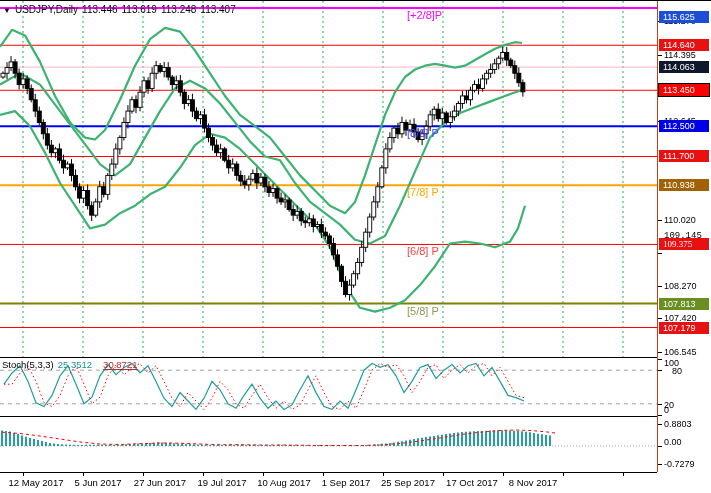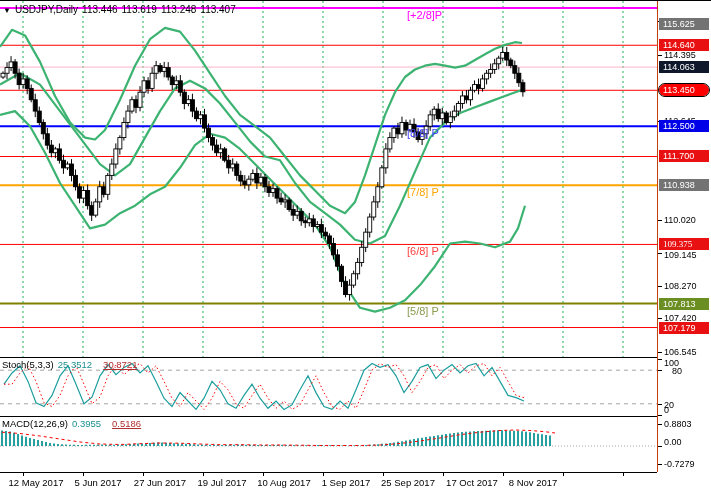--- a/index.html
+++ b/index.html
@@ -357,23 +357,20 @@
       </div>
       <svg id="stoch-svg" width="657" height="58" viewBox="0 0 657 58">
           <line x1="0" y1="12.199999999999996" x2="657" y2="12.199999999999996" stroke="#a6a6a6" stroke-width="1" stroke-dasharray="4,4"></line>
           <line x1="0" y1="45.8" x2="657" y2="45.8" stroke="#a6a6a6" stroke-width="1" stroke-dasharray="4,4"></line>
           <polyline points="4,26.2 12,15.0 20,7.7 28,23.4 36,44.7 44,48.6 52,37.4 60,17.8 68,7.7 76,26.2 84,45.8 92,39.1 100,17.8 108,6.6 116,16.7 124,9.4 132,5.5 140,15.0 148,7.7 156,23.4 164,40.2 172,48.6 180,34.6 188,43.0 196,51.4 204,40.2 212,23.4 220,31.8 228,45.8 236,50.3 244,37.4 252,26.2 260,40.2 268,50.3 276,43.0 284,51.4 292,46.9 300,31.8 308,17.8 316,34.6 324,48.6 332,51.4 340,43.0 348,50.3 356,31.8 364,12.2 372,5.5 380,9.4 388,6.6 396,17.8 404,34.6 412,23.4 420,9.4 428,6.6 436,20.6 444,12.2 452,6.6 460,15.0 468,7.7 476,5.5 484,17.8 492,9.4 500,23.4 508,37.4 516,39.6 524,43.0" fill="none" stroke="#1d9e9e" stroke-width="1.2"></polyline>
           <polyline points="4,26.2 12,26.2 20,15.0 28,7.7 36,23.4 44,44.7 52,48.6 60,37.4 68,17.8 76,7.7 84,26.2 92,45.8 100,39.1 108,17.8 116,6.6 124,16.7 132,9.4 140,5.5 148,15.0 156,7.7 164,23.4 172,40.2 180,48.6 188,34.6 196,43.0 204,51.4 212,40.2 220,23.4 228,31.8 236,45.8 244,50.3 252,37.4 260,26.2 268,40.2 276,50.3 284,43.0 292,51.4 300,46.9 308,31.8 316,17.8 324,34.6 332,48.6 340,51.4 348,43.0 356,50.3 364,31.8 372,12.2 380,5.5 388,9.4 396,6.6 404,17.8 412,34.6 420,23.4 428,9.4 436,6.6 444,20.6 452,12.2 460,6.6 468,15.0 476,7.7 484,5.5 492,17.8 500,9.4 508,23.4 516,37.4 524,39.6" fill="none" stroke="#ff0000" stroke-width="1" stroke-dasharray="1.5,2.5"></polyline>
         </svg>
     </div>
 
     <div class="panel" id="macd-panel">
-      <div class="panel-label">
-        <span>MACD(12,26,9)</span><span class="v1">0.3955</span><span class="v2">0.5186</span>
-      </div>
       <svg id="macd-svg" width="657" height="55" viewBox="0 0 657 55">
           <line x1="0" y1="28.999999999999996" x2="657" y2="28.999999999999996" stroke="#a6a6a6" stroke-width="1" stroke-dasharray="1,2"></line>
           <g>
             <line x1="2" y1="28.999999999999996" x2="2" y2="13.499999999999996" stroke="#279f9f" stroke-width="2"></line>
             <line x1="6" y1="28.999999999999996" x2="6" y2="13.999999999999998" stroke="#279f9f" stroke-width="2"></line>
             <line x1="10" y1="28.999999999999996" x2="10" y2="14.499999999999998" stroke="#279f9f" stroke-width="2"></line>
             <line x1="14" y1="28.999999999999996" x2="14" y2="15.799999999999995" stroke="#279f9f" stroke-width="2"></line>
             <line x1="18" y1="28.999999999999996" x2="18" y2="17.099999999999998" stroke="#279f9f" stroke-width="2"></line>
             <line x1="22" y1="28.999999999999996" x2="22" y2="18.4" stroke="#279f9f" stroke-width="2"></line>
             <line x1="26" y1="28.999999999999996" x2="26" y2="19.699999999999996" stroke="#279f9f" stroke-width="2"></line>
@@ -518,34 +515,34 @@
   <div class="price-axis" id="price-axis">
       <div class="ytick-dash" style="top: 20.4293px;"></div>
       <div class="ytick" style="top: 15.4293px;">115.270</div>
       <div class="ytick-dash" style="top: 53.5324px;"></div>
       <div class="ytick" style="top: 48.5324px;">114.395</div>
       <div class="ytick-dash" style="top: 119.739px;"></div>
       <div class="ytick" style="top: 114.739px;">112.645</div>
       <div class="ytick-dash" style="top: 219.048px;"></div>
       <div class="ytick" style="top: 214.048px;">110.020</div>
       <div class="ytick-dash" style="top: 252.151px;"></div>
-      <div class="ytick" style="top: 249px;">109.145</div>
+      <div class="ytick" style="top: 230px; font-family: Liberation Mono, monospace;">109.145</div>
       <div class="ytick-dash" style="top: 285.254px;"></div>
       <div class="ytick" style="top: 280.254px;">108.270</div>
       <div class="ytick-dash" style="top: 317.411px;"></div>
       <div class="ytick" style="top: 312.411px;">107.420</div>
       <div class="ytick-dash" style="top: 350.514px;"></div>
       <div class="ytick" style="top: 345.514px;">106.545</div>
-      <div class="badge" style="top: 17px; background: #737373; color: rgb(255, 255, 255);">115.625</div>
+      <div class="badge" style="top: 10px; background: #1d4ed8; color: rgb(255, 255, 255);">115.625</div>
       <div class="badge" style="top: 38.2635px; background: rgb(232, 16, 16); color: rgb(255, 255, 255);">114.640</div>
       <div class="badge" style="top: 60.0927px; background: #0f172a; color: rgb(255, 255, 255);">114.063</div>
-      <div class="badge bordered" style="top: 83.2837px; background: rgb(255, 0, 0); color: rgb(255, 255, 255); border-radius: 6px;">113.450</div>
+      <div class="badge bordered" style="top: 83.2837px; background: rgb(255, 0, 0); color: rgb(255, 255, 255);">113.450</div>
       <div class="badge" style="top: 119.224px; background: rgb(0, 0, 232); color: rgb(255, 255, 255);">112.500</div>
       <div class="badge" style="top: 149.49px; background: rgb(232, 16, 16); color: rgb(255, 255, 255);">111.700</div>
-      <div class="badge" style="top: 178.318px; background: #737373; color: rgb(255, 255, 255);">110.938</div>
+      <div class="badge" style="top: 178.318px; background: #a16207; color: rgb(255, 255, 255);">110.938</div>
       <div class="badge" style="top: 237.45px; background: rgb(232, 16, 16); color: rgb(255, 255, 255); font-family: Liberation Serif, serif;">109.375</div>
       <div class="badge" style="top: 296.543px; background: rgb(107, 142, 35); color: rgb(255, 255, 255);">107.813</div>
       <div class="badge" style="top: 320.529px; background: rgb(232, 16, 16); color: rgb(255, 255, 255);">107.179</div>
       <div class="sub-tick" style="top: 357px;">100</div>
       <div class="ytick-dash" style="top: 358px;"></div>
       <div class="sub-tick" style="top: 365.2px; padding-left: 8px;">80</div>
       <div class="ytick-dash" style="top: 369.2px;"></div>
       <div class="sub-tick" style="top: 398.8px;">20</div>
       <div class="ytick-dash" style="top: 402.8px;"></div>
       <div class="sub-tick" style="top: 404px;">0</div>

